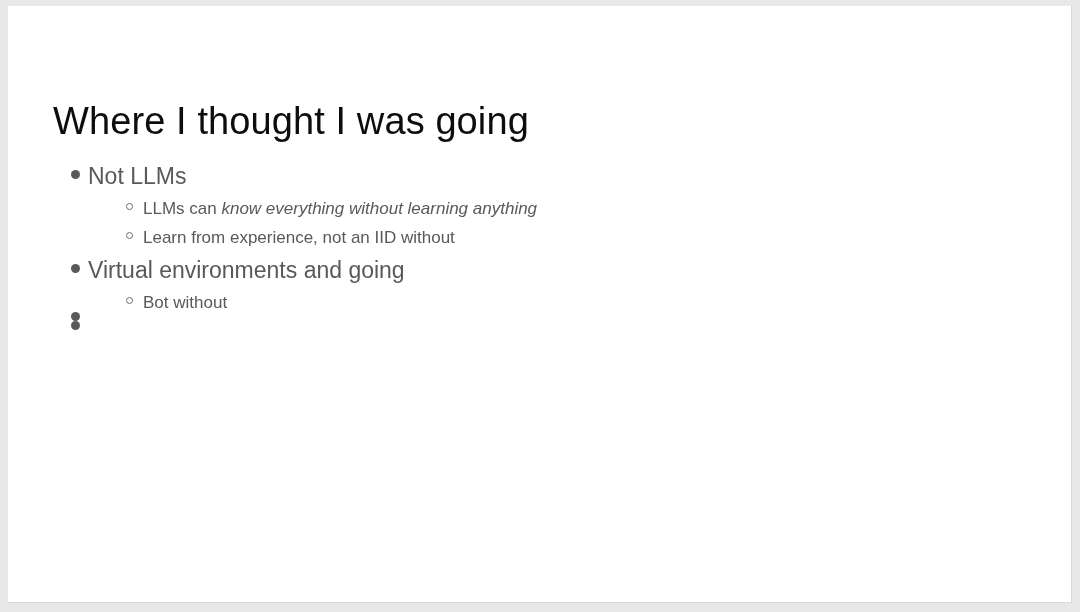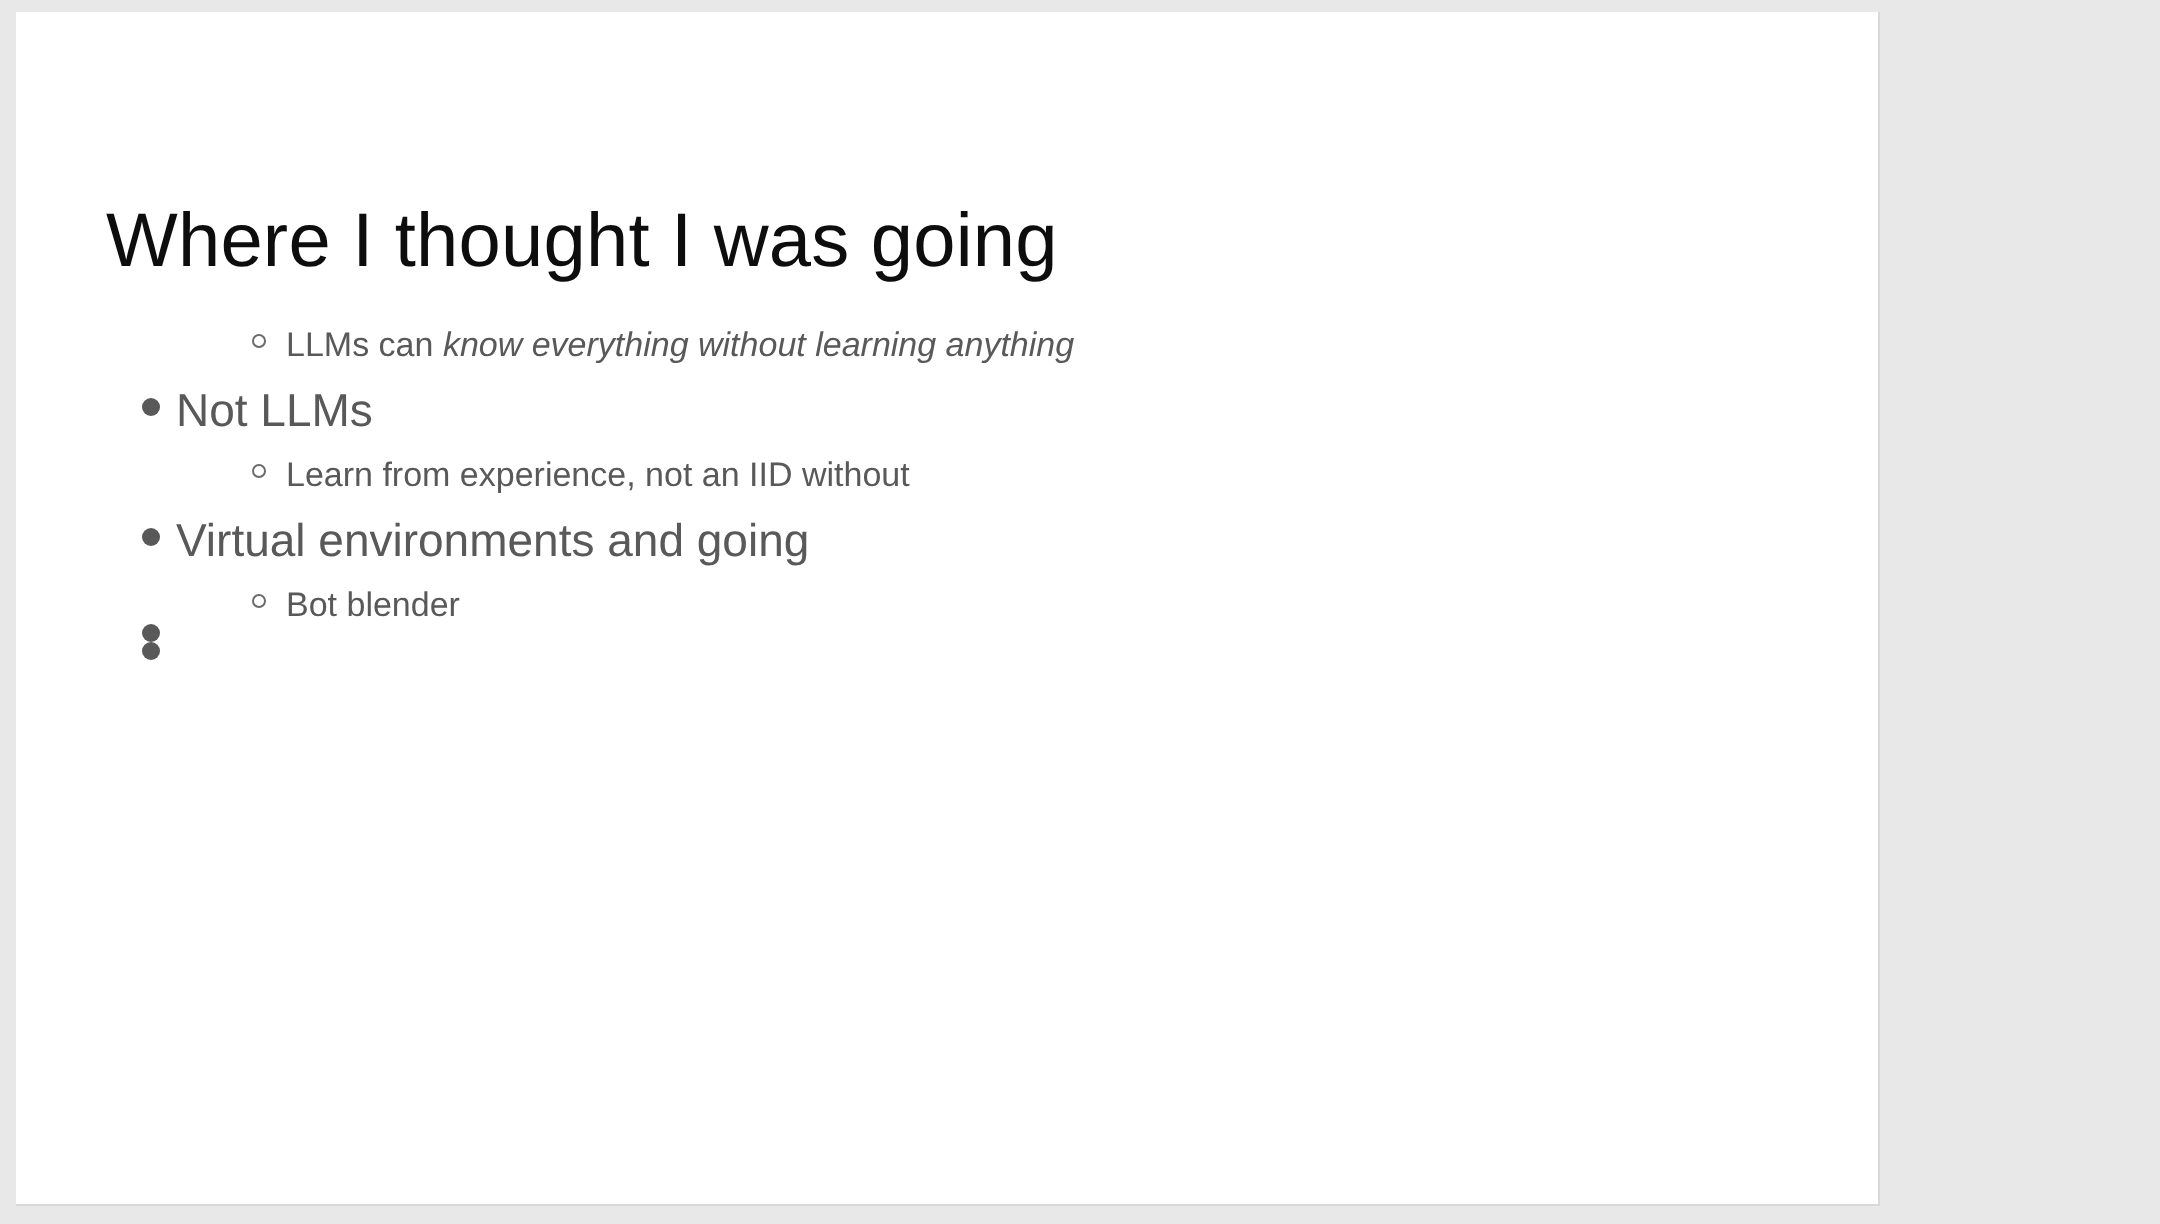--- a/index.html
+++ b/index.html
@@ -11,21 +11,21 @@
     height: 612px;
     background: #e8e8e8;
     font-family: "Liberation Sans", sans-serif;
     overflow: hidden;
   }
 
   #slide-frame {
     position: absolute;
     left: 8px;
     top: 6px;
-    width: 932px;
+    width: 1064px;
     height: 597px;
     background: #ffffff;
     border-right: 1px solid #d9d9d9;
     border-bottom: 1px solid #d9d9d9;
     box-sizing: border-box;
     overflow: hidden;
   }
 
   #slide-title {
     position: absolute;
@@ -109,53 +109,53 @@
 </style>
 </head>
 <body>
 
 <div id="slide-frame">
 
   <h1 id="slide-title">Where I thought I was going</h1>
 
   <div id="bullet-list">
 
+    <div class="bullet-row level-1">
+      <span class="marker">
+          <i class="dot-filled"></i>
+        </span>
+      <span class="bullet-text">Not LLMs</span>
+    </div>
+
     <div class="bullet-row level-2">
       <span class="marker">
           <i class="dot-hollow"></i>
         </span>
       <span class="bullet-text"><span>LLMs can </span><span class="italic-run">know everything without learning anything</span></span>
-    </div>
-
-    <div class="bullet-row level-1">
-      <span class="marker">
-          <i class="dot-filled"></i>
-        </span>
-      <span class="bullet-text">Not LLMs</span>
     </div>
 
     <div class="bullet-row level-2">
       <span class="marker">
           <i class="dot-hollow"></i>
         </span>
       <span class="bullet-text">Learn from experience, not an IID without</span>
     </div>
 
     <div class="bullet-row level-1">
       <span class="marker">
           <i class="dot-filled"></i>
         </span>
       <span class="bullet-text">Virtual environments and going</span>
     </div>
 
     <div class="bullet-row level-2">
       <span class="marker">
           <i class="dot-hollow"></i>
         </span>
-      <span class="bullet-text">Bot blender</span>
+      <span class="bullet-text">Bot without</span>
     </div>
 
     <div class="bullet-row level-1">
       <span class="marker">
           <i class="dot-filled"></i>
         </span>
     </div>
 
     <div class="bullet-row level-1">
       <span class="marker">

